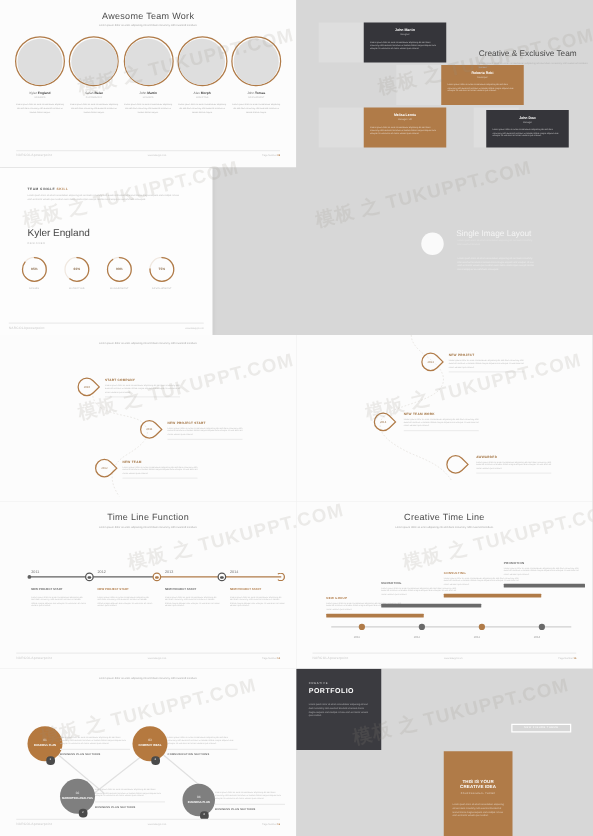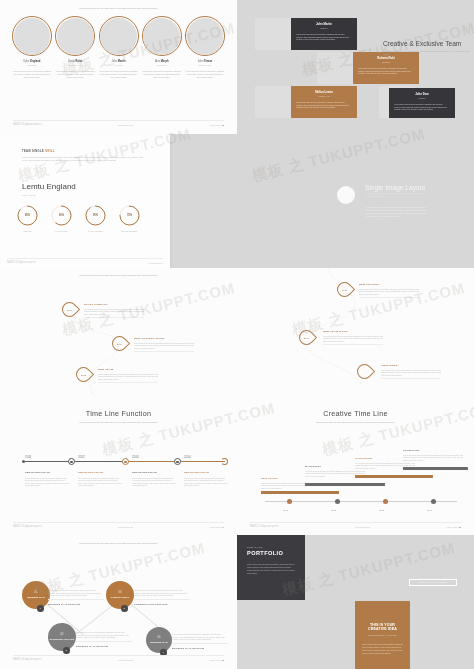--- a/index.html
+++ b/index.html
@@ -178,20 +178,21 @@
   .wm b.w0 { left:60px; top:40px; }
   .wm b.w9 { left:300px; top:40px; }
 </style>
 </head>
 <body>
 
 <div class="gallery">
 
   <div class="slide">
     <div class="inner">
+      <div class="s-title">Awesome Team Work</div>
       <div class="s-sub">Lorem ipsum dolor sit amet adipiscing elit sed diam nonummy nibh euismod tincidunt.</div>
       <div class="avrow">
         <div class="acol">
           <div class="av">
               <div class="ring"></div>
               <div class="ph"></div>
             </div>
           <div class="nm"><span>Kyler</span> <b>England</b></div>
           <div class="rl">DESIGNER</div>
           <div class="tiny bio">Lorem ipsum dolor sit amet consectetuer adipiscing elit sed diam nonummy nibh euismod tincidunt ut laoreet dolore magna.</div>
@@ -276,21 +277,21 @@
         </div>
       </div>
     </div>
   </div>
 
   <div class="slide gray">
     <div class="inner full">
       <div class="panel">
         <div class="s3h"><span>TEAM SINGLE</span> <i>SKILL</i></div>
         <div class="s3p">Lorem ipsum dolor sit amet consectetuer adipiscing elit sed diam nonummy nibh euismod tincidunt ut laoreet dolore magna aliquam erat volutpat. Ut wisi enim ad minim veniam quis nostrud exerci tation ullamcorper suscipit lobortis nisl ut aliquip ex ea commodo consequat.</div>
-        <div class="s3n">Lemtu England</div>
+        <div class="s3n">Kyler England</div>
         <div class="s3r">DESIGNER</div>
         <div class="donuts">
           <div class="dn">
             <div class="c">
               <svg width="23" height="23" viewBox="0 0 23 23">
                   <circle cx="11.5" cy="11.5" r="9.5" fill="none" stroke="#f0e8e0" stroke-width="1"></circle>
                   <circle cx="11.5" cy="11.5" r="9.5" fill="none" stroke="#b07b48" stroke-width="1" stroke-linecap="round" stroke-dasharray="50.7 59.7" transform="rotate(-90 11.5 11.5)"></circle>
                 </svg>
               <div class="v">85%</div>
             </div>

